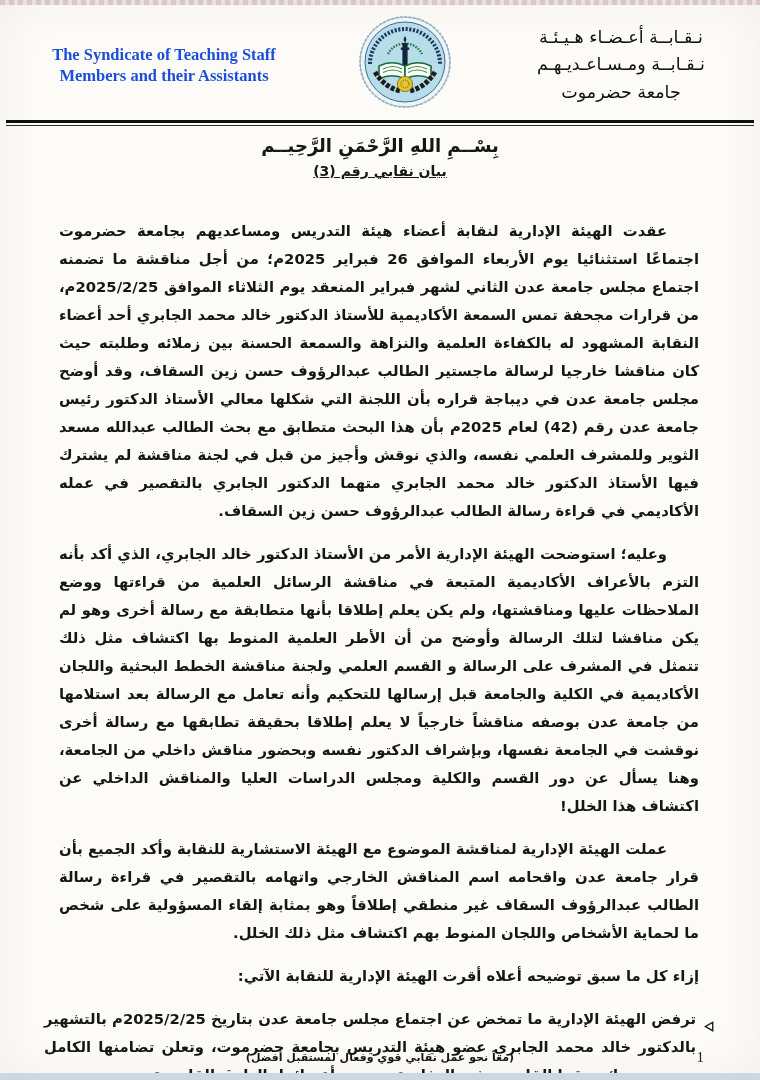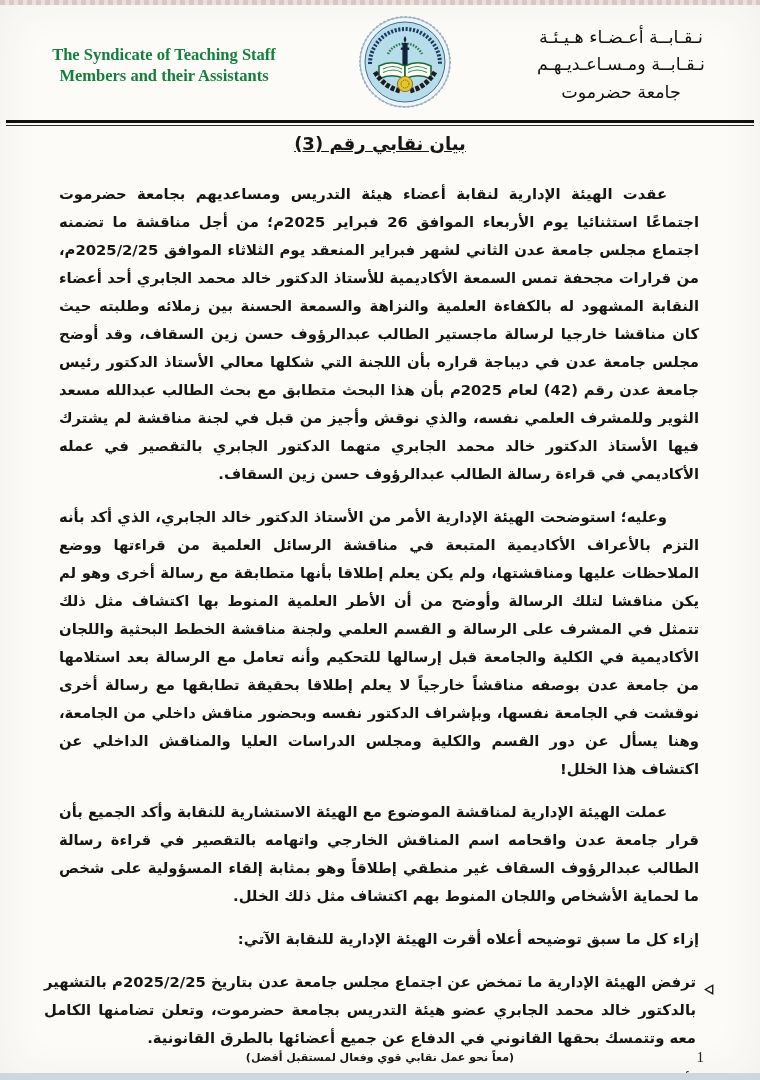--- a/index.html
+++ b/index.html
@@ -28,21 +28,21 @@
   }
   
   .letterhead{
     display:flex;align-items:center;justify-content:space-between;
     padding:20px 28px 0 28px;
   }
   .en-block{
     width:272px;text-align:center;
     font-family:"Liberation Serif",serif;
     font-weight:bold;font-size:16.5px;line-height:1.3;
-    color:#15803d;
+    color:#1d4ed8;
   }
   .ar-block{
     width:222px;text-align:center;direction:rtl;
     font-weight:normal;font-size:17.5px;line-height:1.55;
     color:#101010;
   }
   .logo-wrap{width:96px;height:96px;flex:0 0 auto;margin-top:-6px;}
   
   .header-rule{
     margin:10px 6px 0 6px;
@@ -51,23 +51,23 @@
     border-bottom:1px solid #2b2b2b;
   }
   .bismillah{
     text-align:center;direction:rtl;
     font-weight:bold;font-size:18px;
     margin-top:9px;
     letter-spacing:0.5px;
   }
   .statement-title{
     text-align:center;direction:rtl;
-    font-weight:bold;font-size:18px;
+    font-weight:bold;font-size:14px;
     text-decoration:underline;
-    margin:7px 0 0 0;
+    margin:7px 0 12px 0;
   }
   
   .doc-body{
     direction:rtl;
     padding:11px 46px 0 44px;
     font-size:14.8px;
     font-weight:bold;
     line-height:28px;
     text-align:justify;
   }
@@ -133,20 +133,21 @@
 
     <div class="ar-block">
       <div>نـقـابــة أعـضـاء هـيـئـة</div>
       <div>نـقـابــة ومـسـاعـديـهـم</div>
       <div>جامعة حضرموت</div>
     </div>
   </header>
 
   <div class="header-rule"></div>
 
+  <div class="bismillah">بِسْــمِ اللهِ الرَّحْمَنِ الرَّحِيــم</div>
 
   <h1 class="statement-title">بيان نقابي رقم (3)</h1>
 
   <main class="doc-body">
     <p>عقدت الهيئة الإدارية لنقابة أعضاء هيئة التدريس ومساعديهم بجامعة حضرموت اجتماعًا استثنائيا يوم الأربعاء الموافق 26 فبراير 2025م؛ من أجل مناقشة ما تضمنه اجتماع مجلس جامعة عدن الثاني لشهر فبراير المنعقد يوم الثلاثاء الموافق 2025/2/25م، من قرارات مجحفة تمس السمعة الأكاديمية للأستاذ الدكتور خالد محمد الجابري أحد أعضاء النقابة المشهود له بالكفاءة العلمية والنزاهة والسمعة الحسنة بين زملائه وطلبته حيث كان مناقشا خارجيا لرسالة ماجستير الطالب عبدالرؤوف حسن زين السقاف، وقد أوضح مجلس جامعة عدن في ديباجة قراره بأن اللجنة التي شكلها معالي الأستاذ الدكتور رئيس جامعة عدن رقم (42) لعام 2025م بأن هذا البحث متطابق مع بحث الطالب عبدالله مسعد الثوير وللمشرف العلمي نفسه، والذي نوقش وأجيز من قبل في لجنة مناقشة لم يشترك فيها الأستاذ الدكتور خالد محمد الجابري متهما الدكتور الجابري بالتقصير في عمله الأكاديمي في قراءة رسالة الطالب عبدالرؤوف حسن زين السقاف.</p>
     <p>وعليه؛ استوضحت الهيئة الإدارية الأمر من الأستاذ الدكتور خالد الجابري، الذي أكد بأنه التزم بالأعراف الأكاديمية المتبعة في مناقشة الرسائل العلمية من قراءتها ووضع الملاحظات عليها ومناقشتها، ولم يكن يعلم إطلاقا بأنها متطابقة مع رسالة أخرى وهو لم يكن مناقشا لتلك الرسالة وأوضح من أن الأطر العلمية المنوط بها اكتشاف مثل ذلك تتمثل في المشرف على الرسالة و القسم العلمي ولجنة مناقشة الخطط البحثية واللجان الأكاديمية في الكلية والجامعة قبل إرسالها للتحكيم وأنه تعامل مع الرسالة بعد استلامها من جامعة عدن بوصفه مناقشاً خارجياً لا يعلم إطلاقا بحقيقة تطابقها مع رسالة أخرى نوقشت في الجامعة نفسها، وبإشراف الدكتور نفسه وبحضور مناقش داخلي من الجامعة، وهنا يسأل عن دور القسم والكلية ومجلس الدراسات العليا والمناقش الداخلي عن اكتشاف هذا الخلل!</p>
     <p>عملت الهيئة الإدارية لمناقشة الموضوع مع الهيئة الاستشارية للنقابة وأكد الجميع بأن قرار جامعة عدن واقحامه اسم المناقش الخارجي واتهامه بالتقصير في قراءة رسالة الطالب عبدالرؤوف السقاف غير منطقي إطلاقاً وهو بمثابة إلقاء المسؤولية على شخص ما لحماية الأشخاص واللجان المنوط بهم اكتشاف مثل ذلك الخلل.</p>
     <p class="flush">إزاء كل ما سبق توضيحه أعلاه أقرت الهيئة الإدارية للنقابة الآتي:</p>
 
     <ul class="bullet-list">

